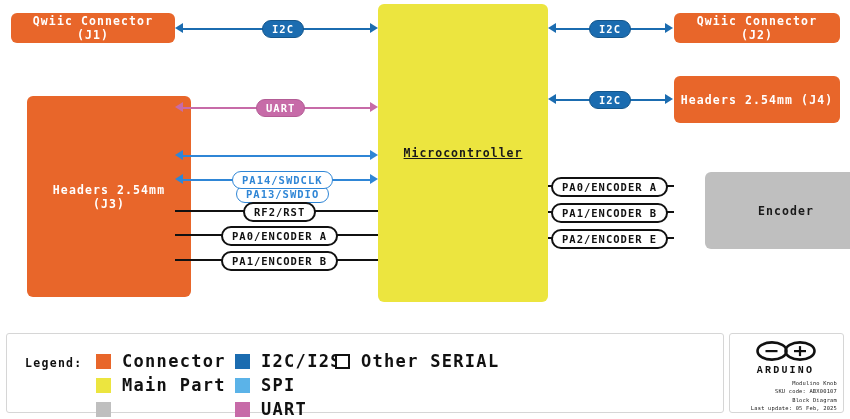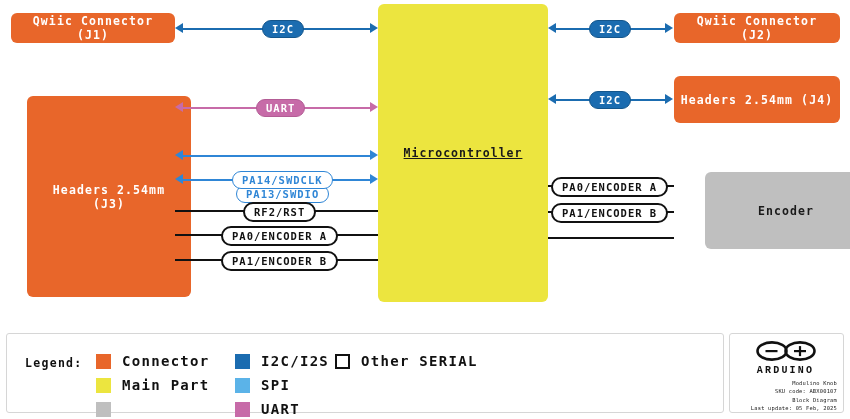--- a/index.html
+++ b/index.html
@@ -128,21 +128,21 @@
     font-weight: 700;
     letter-spacing: 1.3px;
     color: #111111;
   }
   .legend-col { position: absolute; }
   .legend-item {
     display: flex;
     align-items: center;
     height: 24px;
     font-family: "DejaVu Sans Mono", monospace;
-    font-size: 14px;
+    font-size: 17px;
     font-weight: 700;
     letter-spacing: 1.3px;
     color: #111111;
     white-space: nowrap;
   }
   .swatch {
     width: 15px;
     height: 15px;
     margin-right: 11px;
     flex: 0 0 auto;
@@ -282,20 +282,23 @@
   <div class="pill other" style="left:551px; top:176.5px;">
     <span>PA0/ENCODER A</span>
   </div>
 
   <div class="wire other" style="left:548px; top:211px; width:126px;"></div>
   <div class="pill other" style="left:551px; top:202.5px;">
     <span>PA1/ENCODER B</span>
   </div>
 
   <div class="wire other" style="left:548px; top:237px; width:126px;"></div>
+  <div class="pill other" style="left:551px; top:228.5px;">
+    <span>PA2/ENCODER E</span>
+  </div>
 
   <div id="legend-box">
     <div id="legend-title">Legend:</div>
 
     <div class="legend-col" style="left:89px; top:15px;">
       <div class="legend-item">
         <span class="swatch" style="background:#e8662a;"></span>
         <span>Connector</span>
       </div>
       <div class="legend-item">

